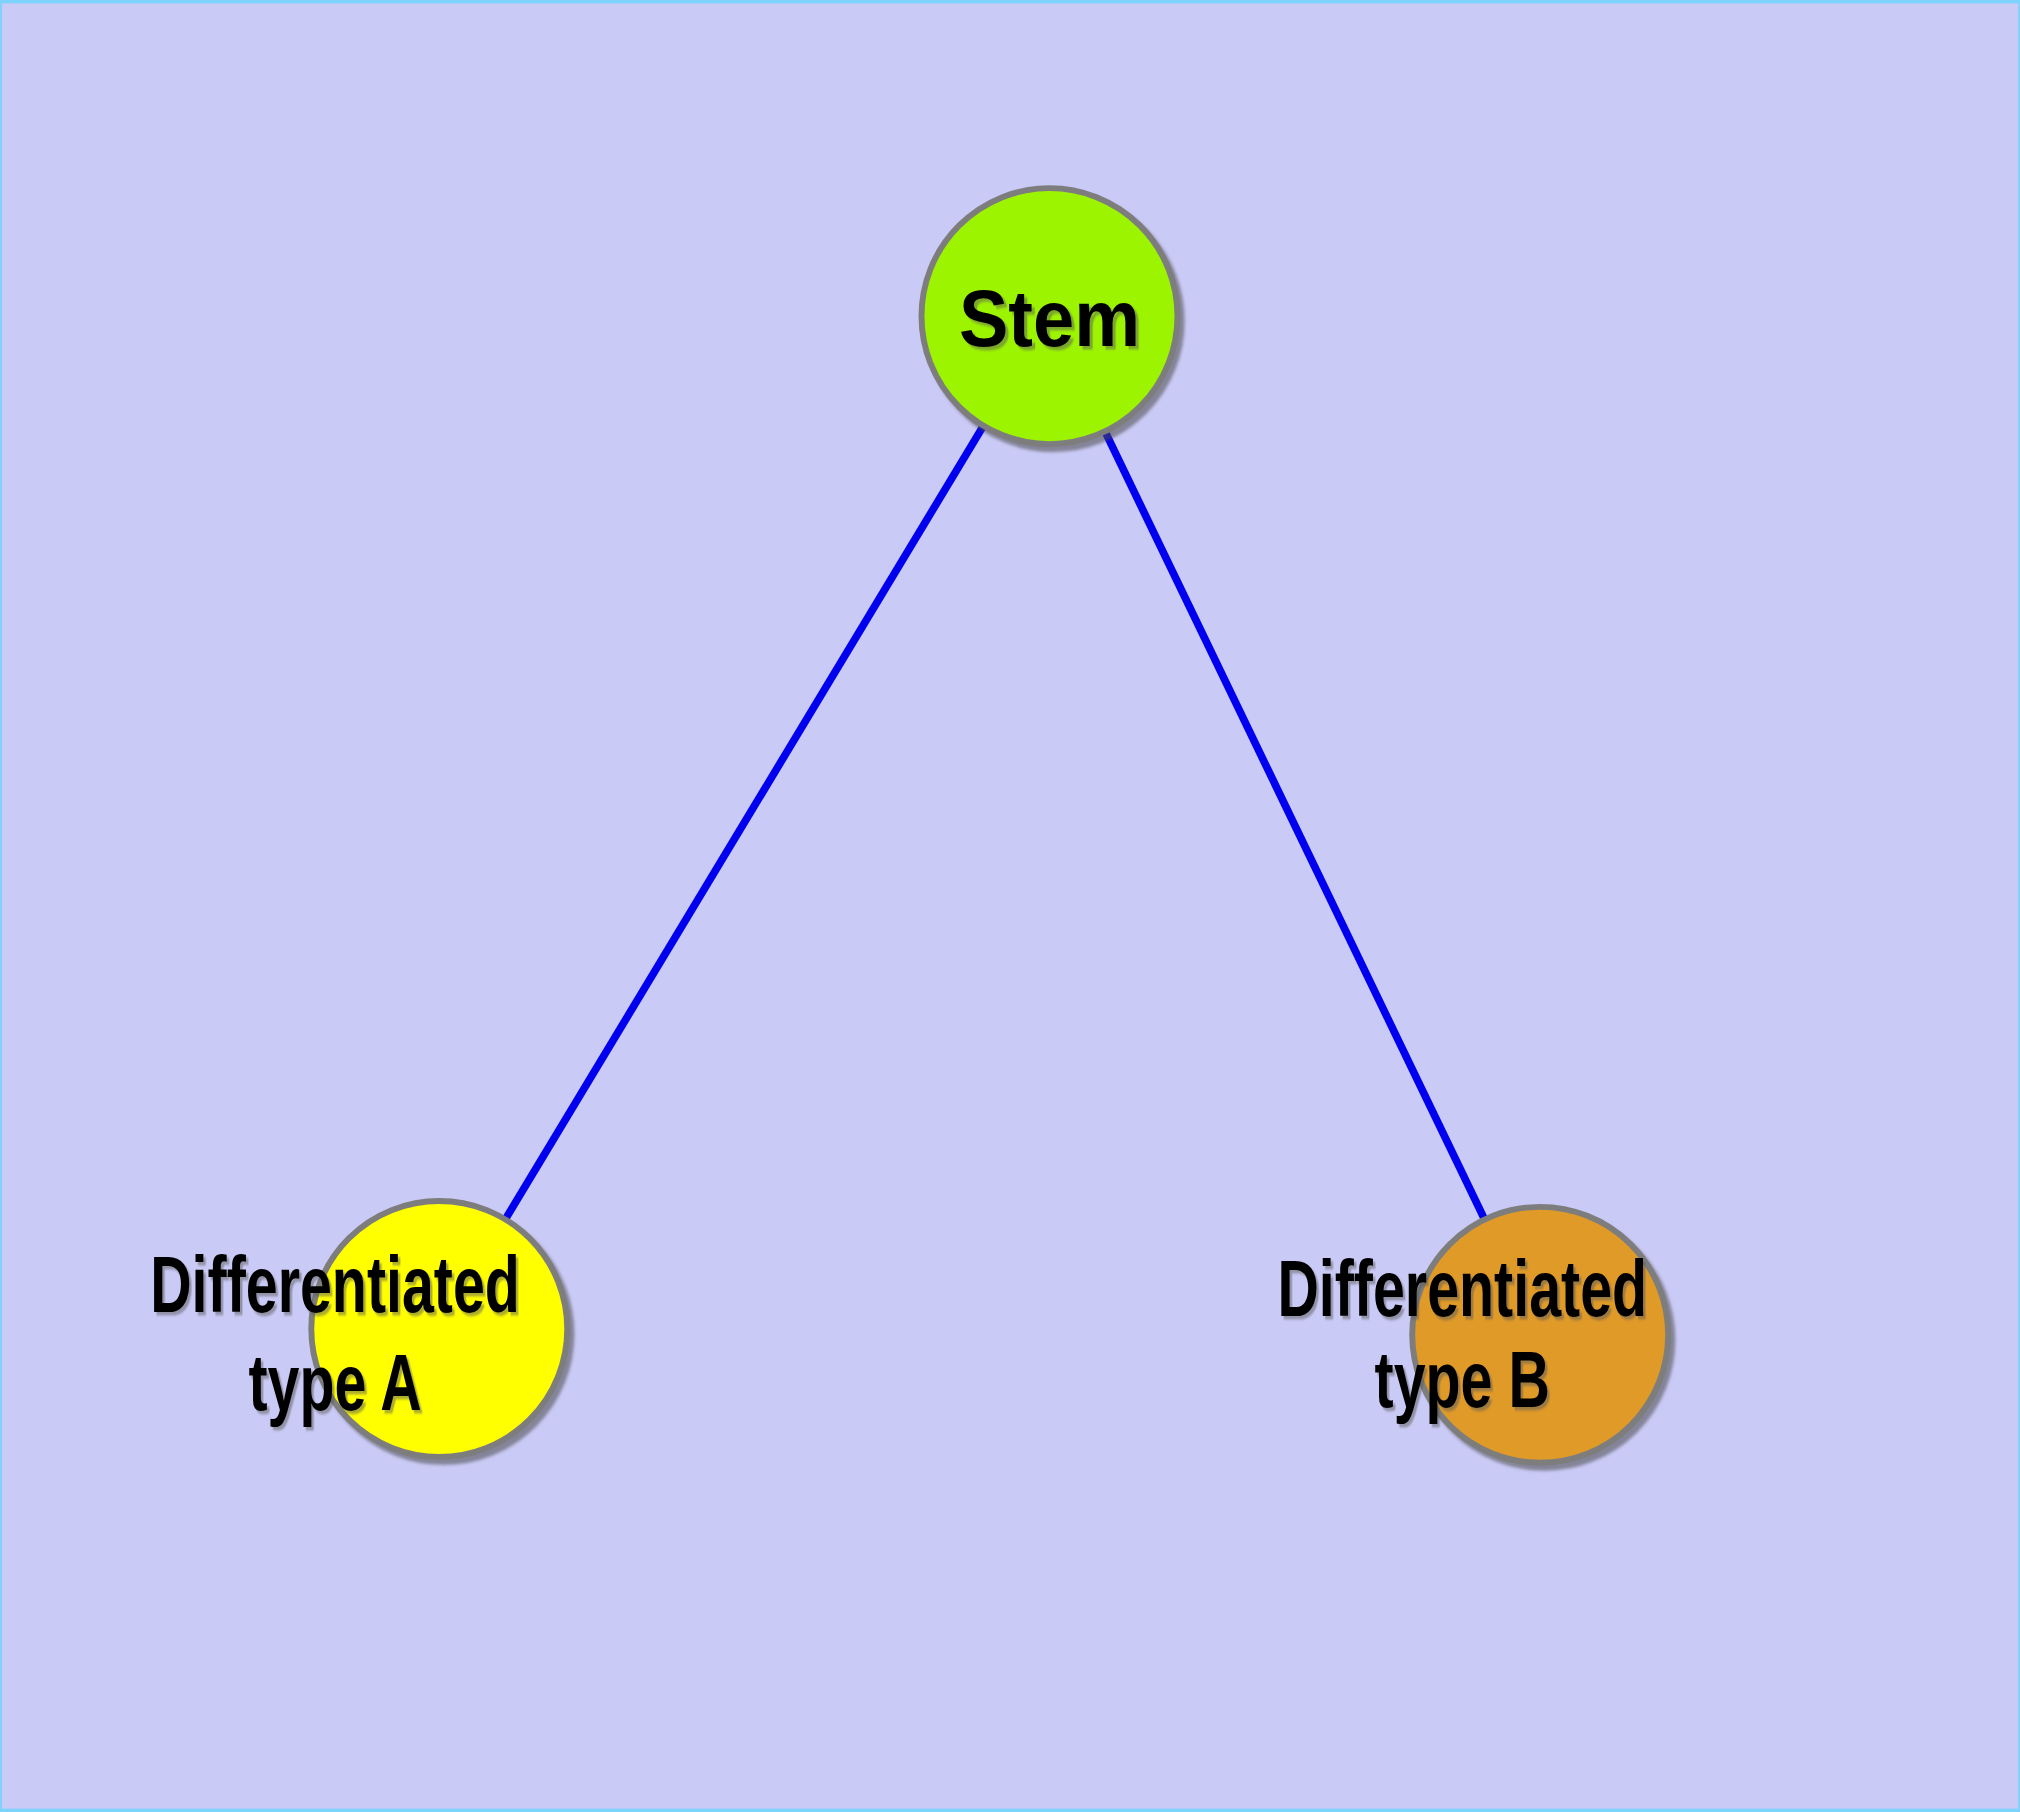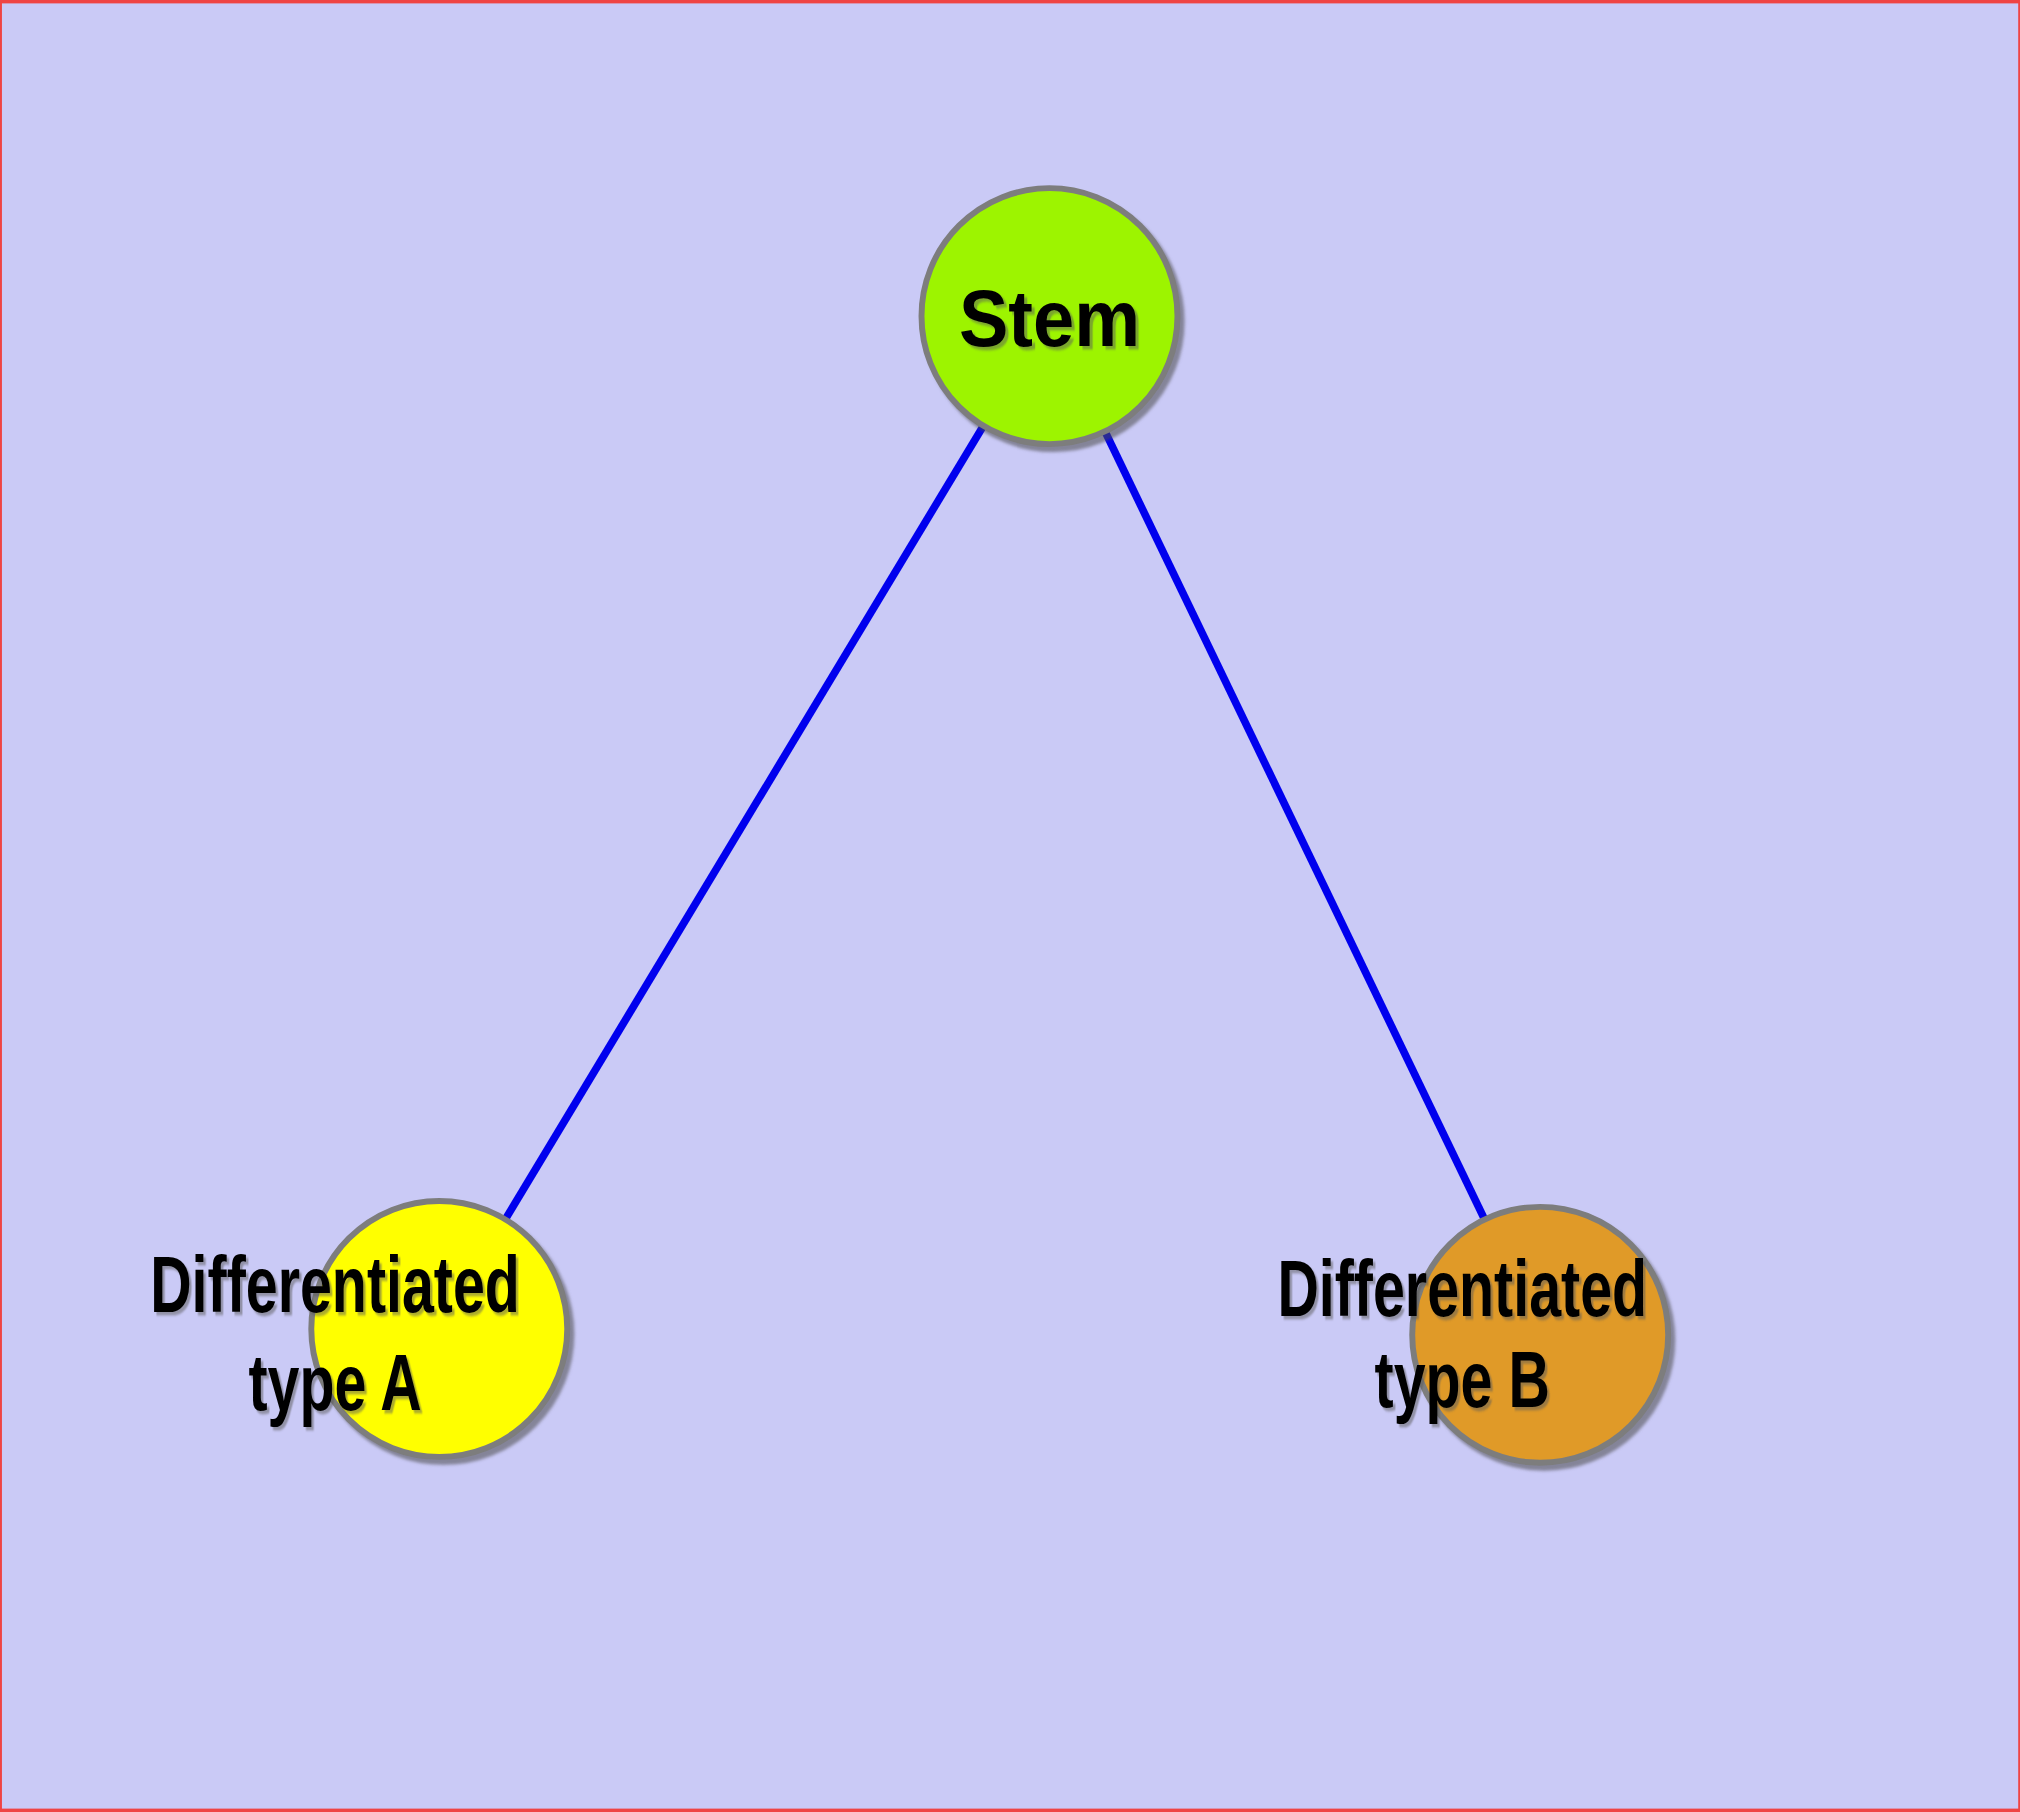--- a/index.html
+++ b/index.html
@@ -4,21 +4,21 @@
 <style>
   html, body {
     margin: 0;
     padding: 0;
     background: #ffffff;
   }
   .stage {
     position: relative;
     width: 2021px;
     height: 1812px;
-    background: #ef4444;
+    background: #7dd3fc;
     overflow: hidden;
   }
   svg { display: block; }
 
   .edge {
     stroke-width: 9;
     stroke-linecap: butt;
     fill: none;
   }
   .node-circle {

